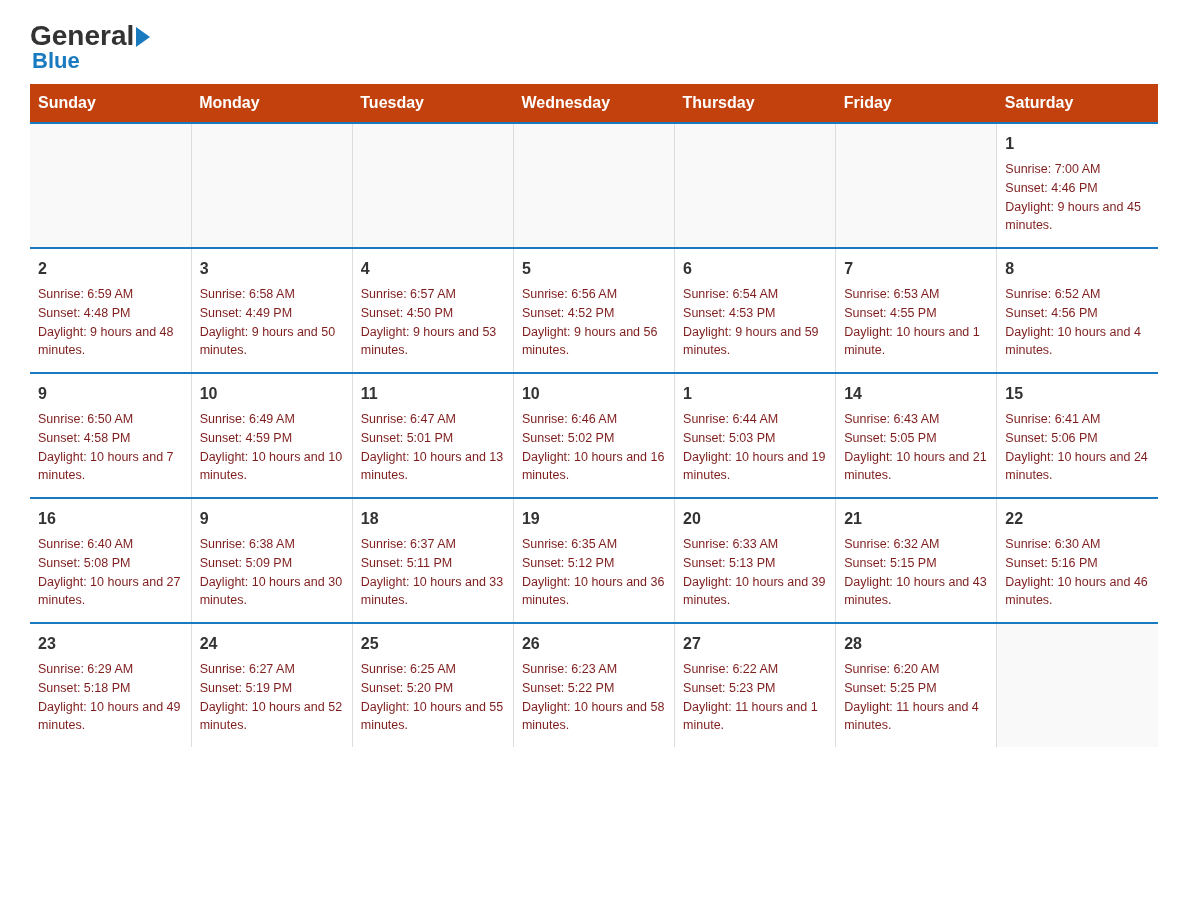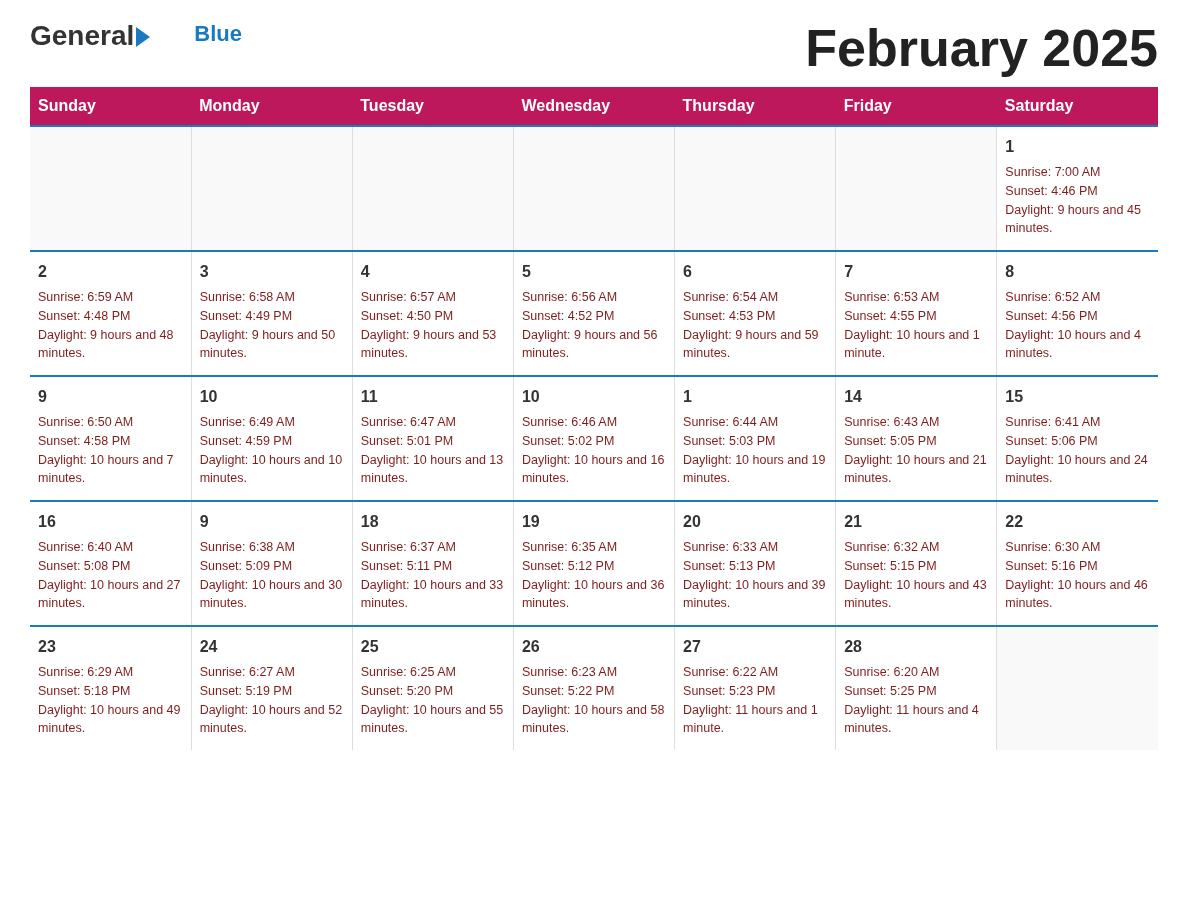--- a/index.html
+++ b/index.html
@@ -12,23 +12,22 @@
       min-height: 918px;
     }
     .header {
       display: flex;
       justify-content: space-between;
       align-items: flex-start;
       margin-bottom: 10px;
     }
     .logo {
       display: flex;
-      flex-direction: row;
-      align-items: center;
-      gap: 42px;
+      flex-direction: column;
+      align-items: flex-start;
     }
     .logo-top {
       display: flex;
       align-items: center;
       font-size: 28px;
       font-weight: bold;
       color: #333;
     }
     .logo-arrow {
       width: 0;
@@ -59,21 +58,21 @@
       font-size: 20px;
       color: #555;
       margin-top: 4px;
     }
     .calendar {
       width: 100%;
       border-collapse: collapse;
       margin-top: 10px;
     }
     .calendar thead tr {
-      background-color: #be185d;
+      background-color: #c2410c;
       color: #fff;
     }
     .calendar thead th {
       padding: 10px 8px;
       font-size: 16px;
       font-weight: bold;
       text-align: left;
       border: none;
     }
     .calendar tbody tr {
@@ -110,21 +109,20 @@
 
 <div class="header">
   <div class="logo">
     <div class="logo-top">
       <span>General</span>
       <div class="logo-arrow"></div>
     </div>
     <div class="logo-bottom">Blue</div>
   </div>
   <div class="title-block">
-    <h1>February 2025</h1>
   </div>
 </div>
 
 <table class="calendar">
   <thead>
     <tr>
     <th>Sunday</th>
         <th>Monday</th>
         <th>Tuesday</th>
         <th>Wednesday</th>

